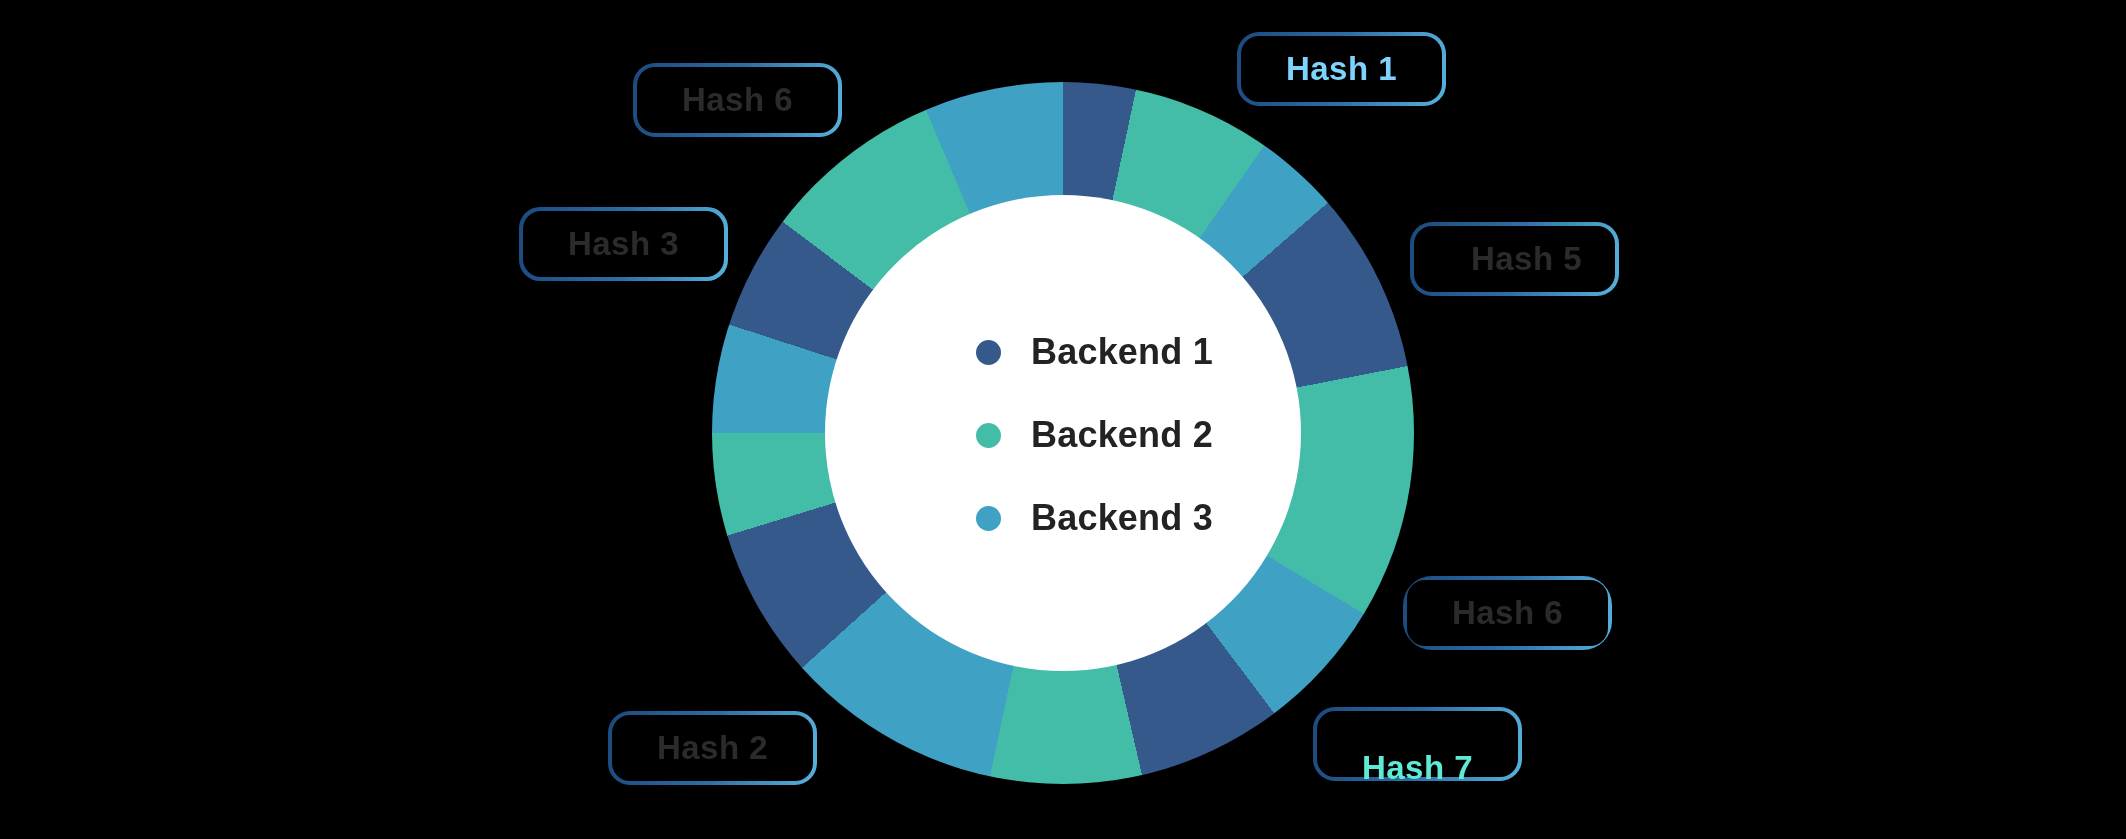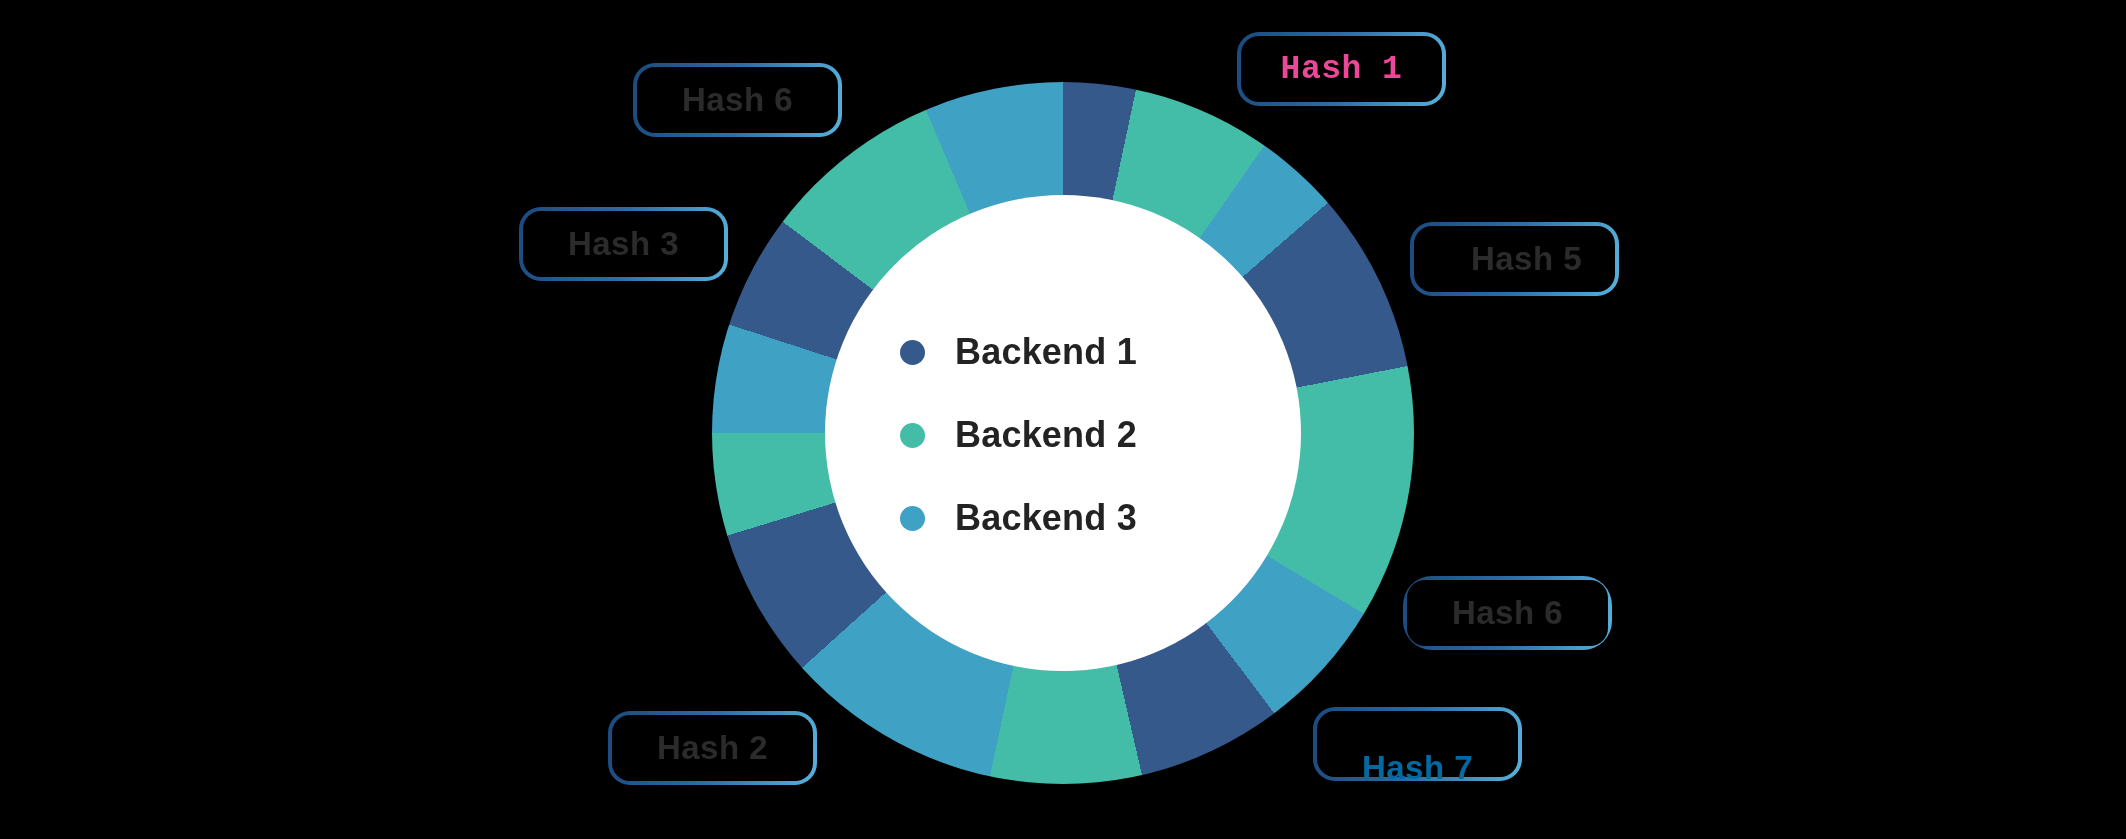--- a/index.html
+++ b/index.html
@@ -78,46 +78,46 @@
     letter-spacing: 0.5px;
     white-space: nowrap;
   }
 </style>
 </head>
 <body>
 
 <div class="canvas">
   <div class="donut" style="left: 712px; top: 82px; width: 702px; height: 702px; background: conic-gradient(rgb(54, 89, 140) 0deg, rgb(54, 89, 140) 12deg, rgb(67, 189, 167) 12deg, rgb(67, 189, 167) 35deg, rgb(63, 161, 195) 35deg, rgb(63, 161, 195) 49deg, rgb(54, 89, 140) 49deg, rgb(54, 89, 140) 79deg, rgb(67, 189, 167) 79deg, rgb(67, 189, 167) 121deg, rgb(63, 161, 195) 121deg, rgb(63, 161, 195) 143deg, rgb(54, 89, 140) 143deg, rgb(54, 89, 140) 167deg, rgb(67, 189, 167) 167deg, rgb(67, 189, 167) 192deg, rgb(63, 161, 195) 192deg, rgb(63, 161, 195) 228deg, rgb(54, 89, 140) 228deg, rgb(54, 89, 140) 253deg, rgb(67, 189, 167) 253deg, rgb(67, 189, 167) 270deg, rgb(63, 161, 195) 270deg, rgb(63, 161, 195) 288deg, rgb(54, 89, 140) 288deg, rgb(54, 89, 140) 307deg, rgb(67, 189, 167) 307deg, rgb(67, 189, 167) 337deg, rgb(63, 161, 195) 337deg, rgb(63, 161, 195) 360deg);"></div>
   <div class="donut-hole" style="left: 825px; top: 195px; width: 476px; height: 476px; background: rgb(255, 255, 255);"></div>
-  <div class="legend" style="left: 900px; top: 331px;">
+  <div class="legend" style="left: 976px; top: 331px;">
       <div class="legend-item">
         <span class="legend-dot" style="background: rgb(54, 89, 140);"></span>
         <span class="legend-label" style="color: rgb(35, 35, 35);">Backend 1</span>
       </div>
       <div class="legend-item">
         <span class="legend-dot" style="background: rgb(67, 189, 167);"></span>
         <span class="legend-label" style="color: rgb(35, 35, 35);">Backend 2</span>
       </div>
       <div class="legend-item">
         <span class="legend-dot" style="background: rgb(63, 161, 195);"></span>
         <span class="legend-label" style="color: rgb(35, 35, 35); text-align: center;">Backend 3</span>
       </div>
     </div>
   <div id="hash-layer">
       <div class="hash-box" style="left: 1237px; top: 32px; background: linear-gradient(100deg, rgb(27, 74, 126) 0%, rgb(46, 109, 166) 50%, rgb(87, 178, 220) 100%);">
         <div class="hash-box-inner">
-          <span class="hash-box-label" style="color: #ec4899; font-family: Liberation Mono, monospace;">Hash 1</span>
+          <span class="hash-box-label" style="color: #7dd3fc;">Hash 1</span>
         </div>
       </div>
       <div class="hash-box" style="left: 608px; top: 711px; background: linear-gradient(100deg, rgb(27, 74, 126) 0%, rgb(46, 109, 166) 50%, rgb(87, 178, 220) 100%);">
         <div class="hash-box-inner">
           <span class="hash-box-label" style="color: rgb(43, 43, 43);">Hash 2</span>
         </div>
       </div>
-      <div class="hash-box" style="left: 519px; top: 207px; background: linear-gradient(100deg, rgb(27, 74, 126) 0%, rgb(46, 109, 166) 50%, rgb(87, 178, 220) 100%);">
+      <div class="hash-box" style="left: 519px; top: 207px; background: linear-gradient(100deg, rgb(27, 74, 126) 0%, rgb(46, 109, 166) 50%, rgb(87, 178, 220) 100%); border-radius: 21px;">
         <div class="hash-box-inner">
           <span class="hash-box-label" style="color: rgb(43, 43, 43);">Hash 3</span>
         </div>
       </div>
       <div class="hash-box" style="left: 633px; top: 63px; background: linear-gradient(100deg, rgb(27, 74, 126) 0%, rgb(46, 109, 166) 50%, rgb(87, 178, 220) 100%);">
         <div class="hash-box-inner">
           <span class="hash-box-label" style="color: rgb(43, 43, 43);">Hash 6</span>
         </div>
       </div>
       <div class="hash-box" style="left: 1410px; top: 222px; background: linear-gradient(100deg, rgb(27, 74, 126) 0%, rgb(46, 109, 166) 50%, rgb(87, 178, 220) 100%);">
@@ -125,17 +125,17 @@
           <span class="hash-box-label" style="color: rgb(43, 43, 43); margin-left: 24px;">Hash 5</span>
         </div>
       </div>
       <div class="hash-box" style="left: 1403px; top: 576px; background: linear-gradient(100deg, rgb(27, 74, 126) 0%, rgb(46, 109, 166) 50%, rgb(87, 178, 220) 100%); border-radius: 29px;">
         <div class="hash-box-inner">
           <span class="hash-box-label" style="color: rgb(43, 43, 43);">Hash 6</span>
         </div>
       </div>
       <div class="hash-box" style="left: 1313px; top: 707px; background: linear-gradient(100deg, rgb(27, 74, 126) 0%, rgb(46, 109, 166) 50%, rgb(87, 178, 220) 100%);">
         <div class="hash-box-inner">
-          <span class="hash-box-label" style="color: #0369a1; margin-top: 47px;">Hash 7</span>
+          <span class="hash-box-label" style="color: #5eead4; margin-top: 47px;">Hash 7</span>
         </div>
       </div>
     </div>
 </div>
 
 </body></html>

